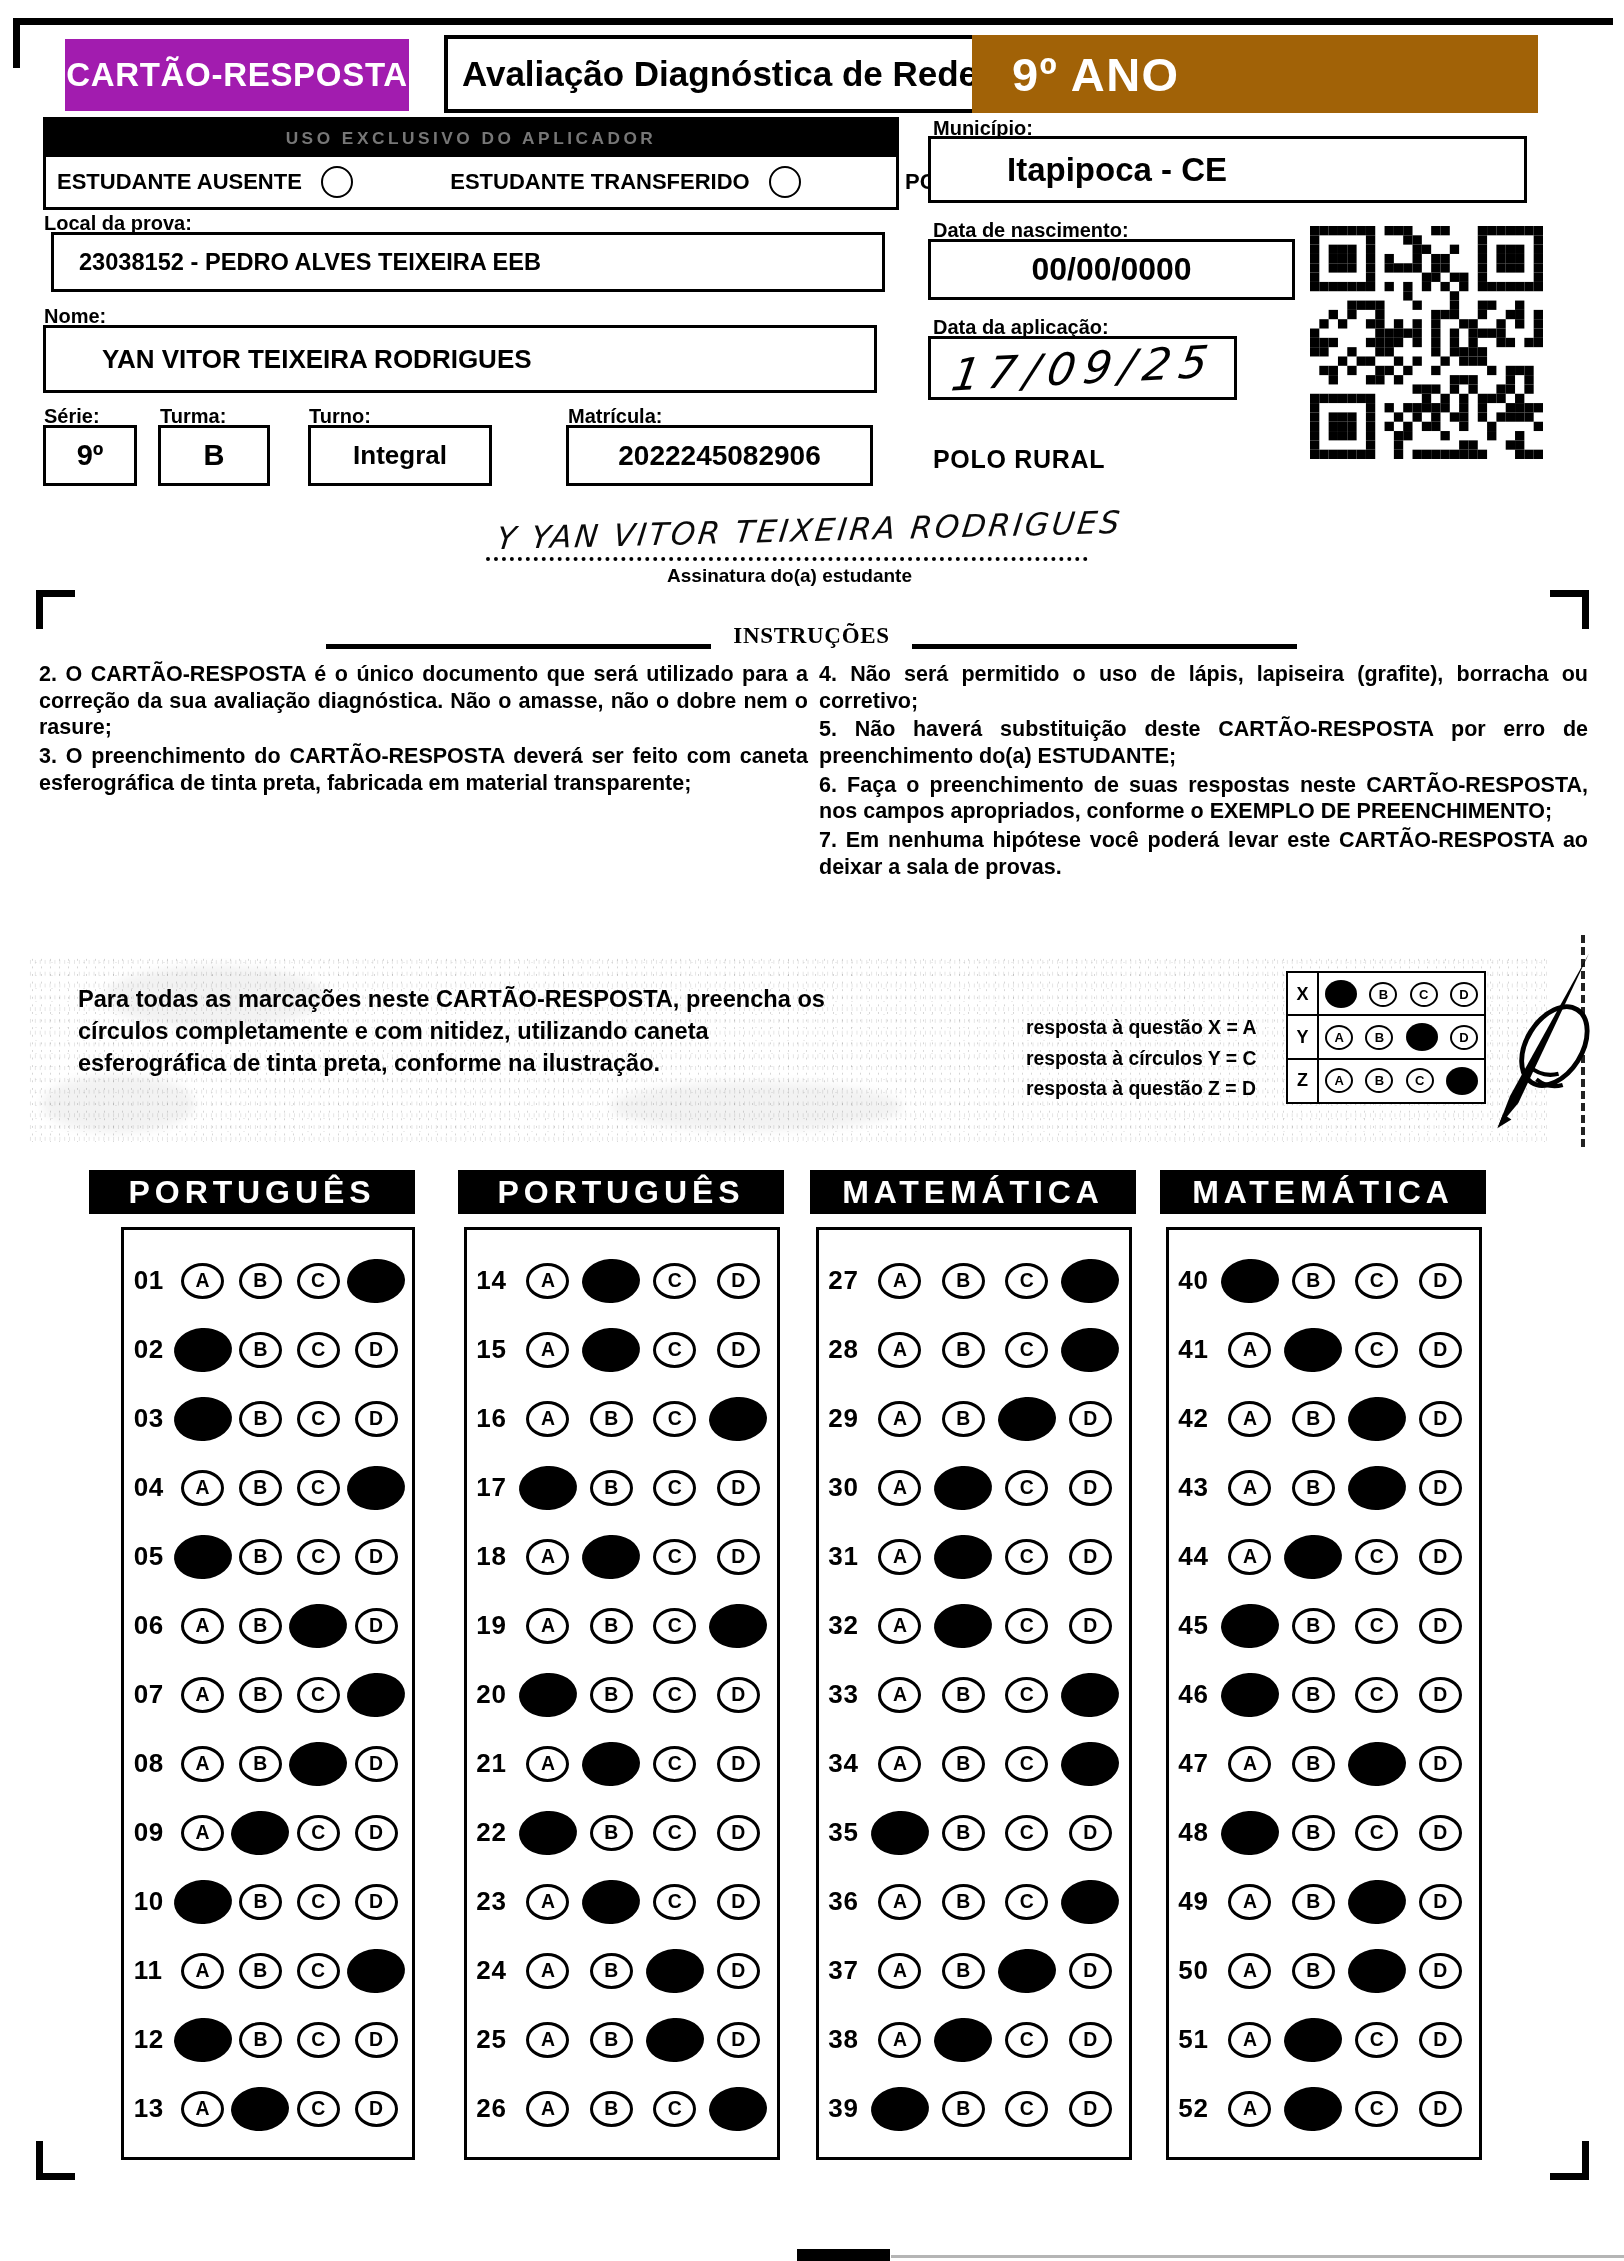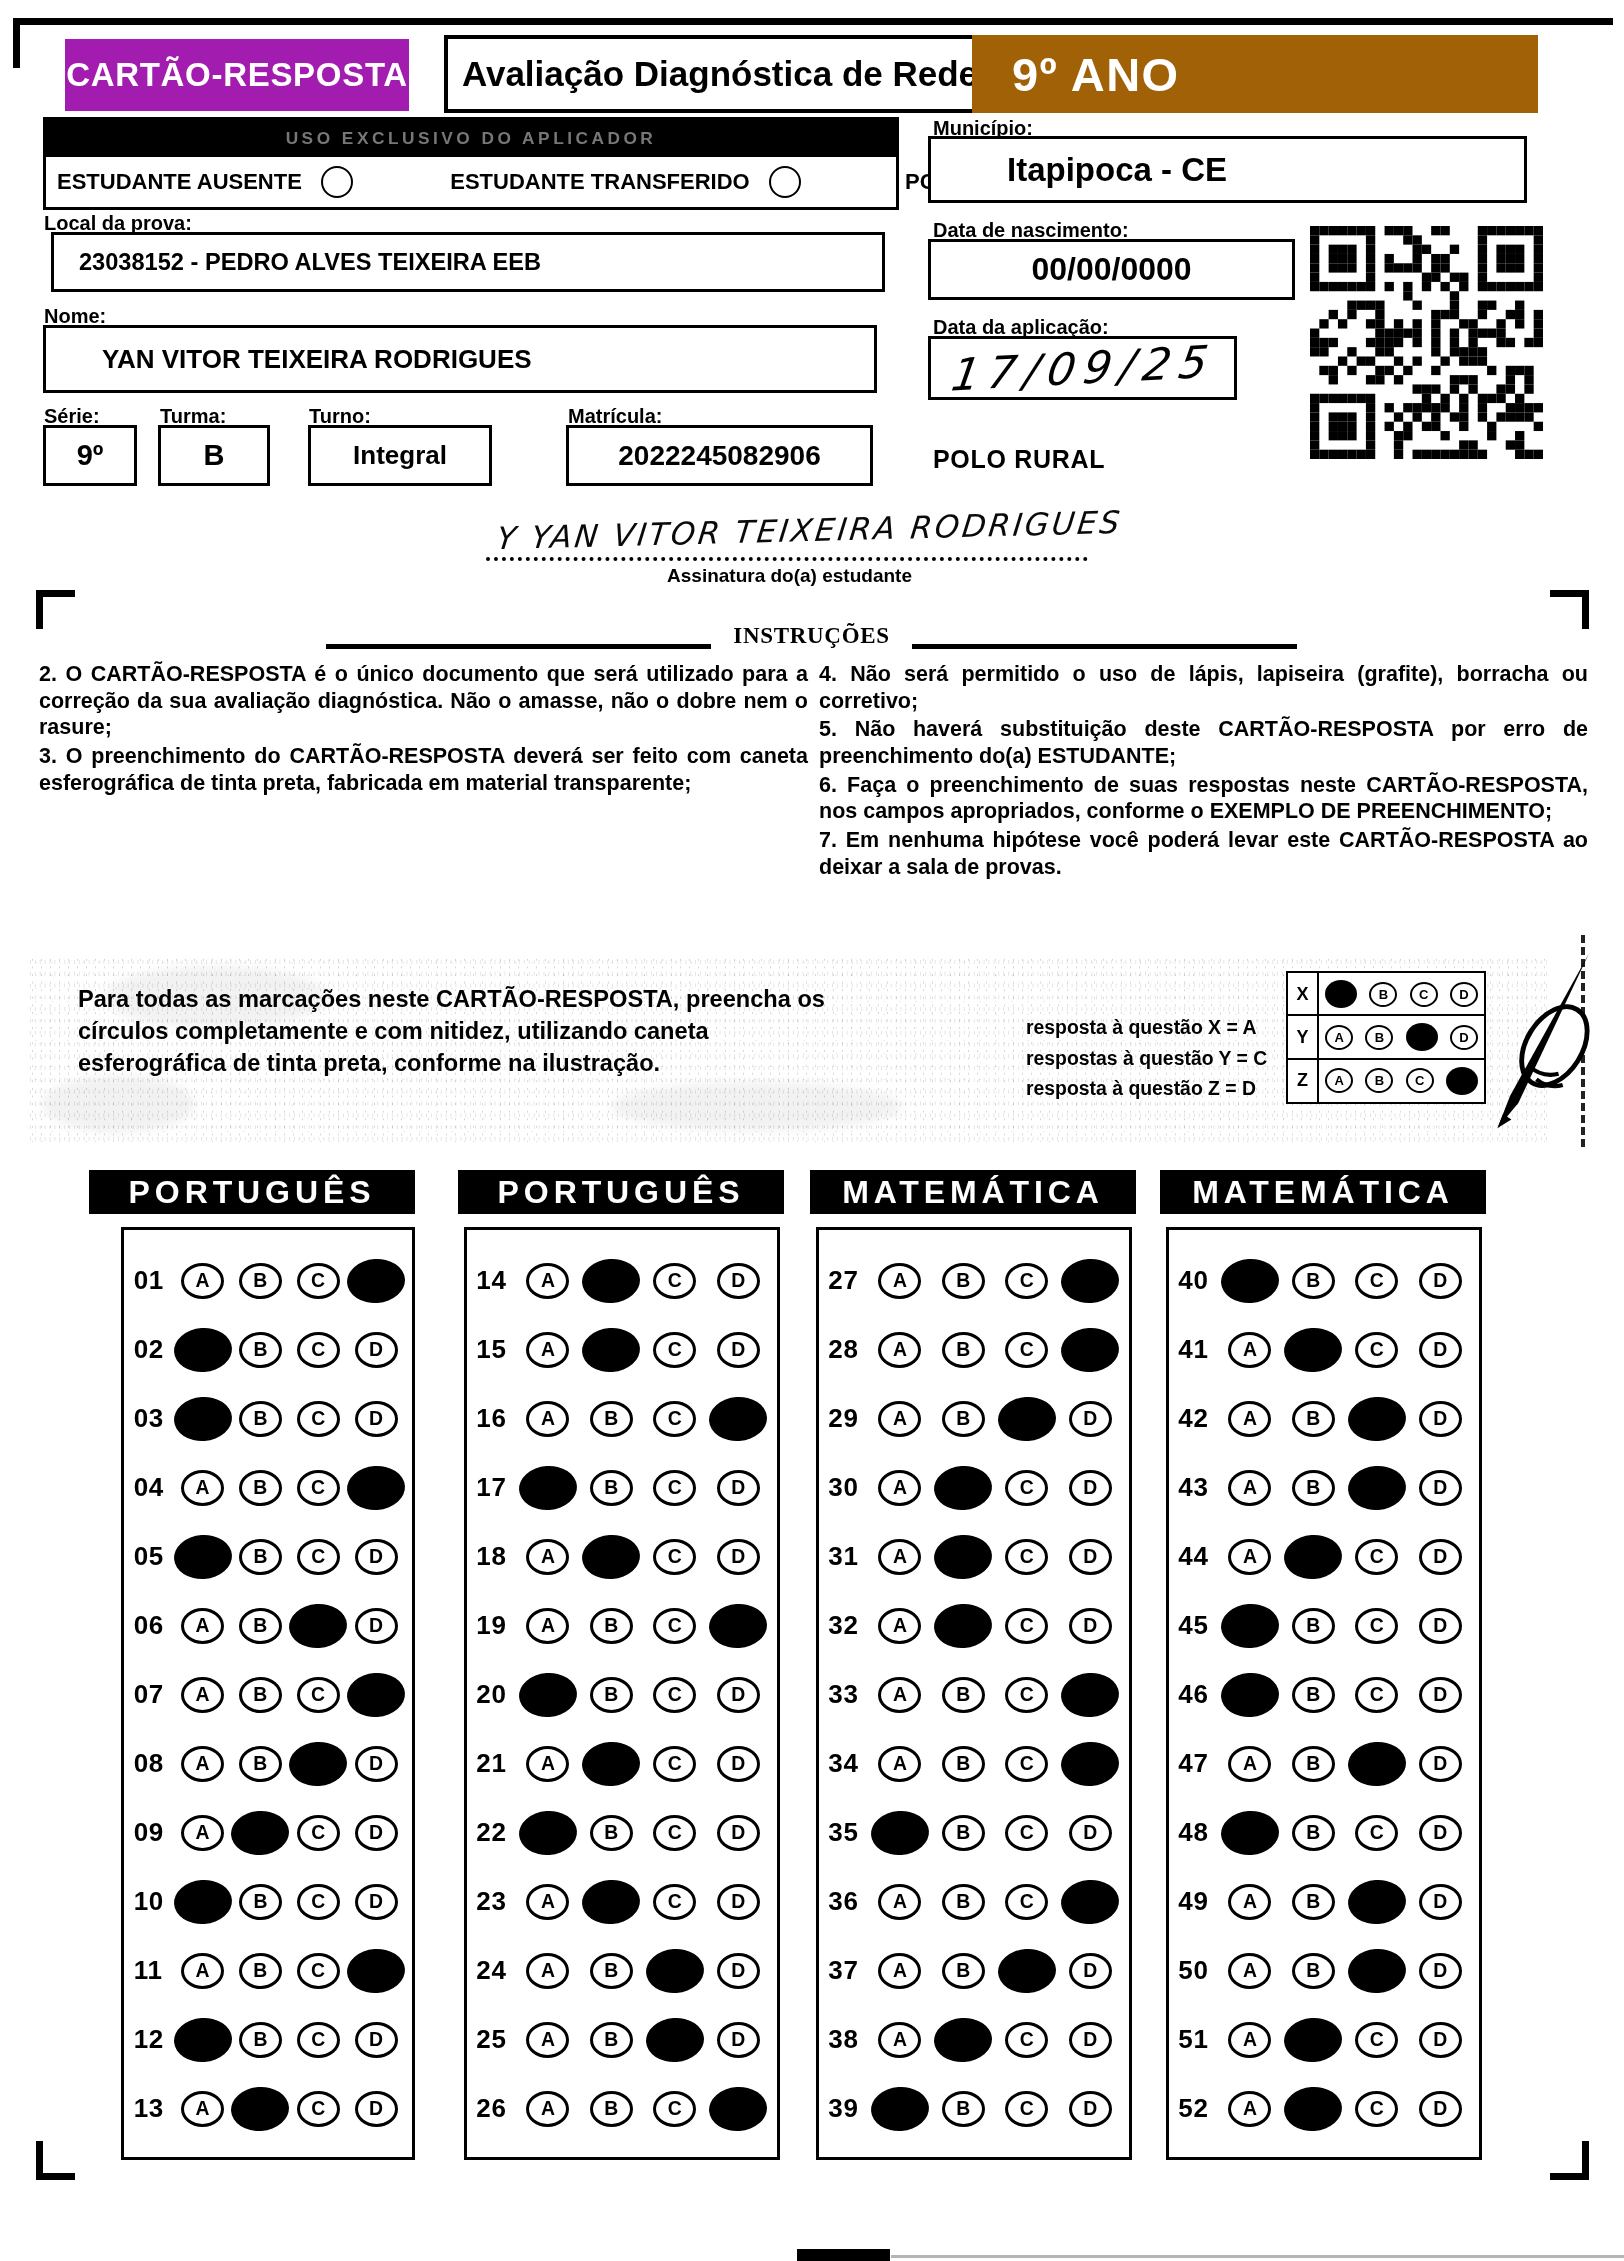--- a/index.html
+++ b/index.html
@@ -512,21 +512,21 @@
       <p class="instr-item">7. Em nenhuma hipótese você poderá levar este CARTÃO-RESPOSTA ao deixar a sala de provas.</p>
     </div>
 
   <div class="abs ex-band"></div>
   <div class="abs blot" style="left:104px;top:966px;width:222px;height:62px"></div>
   <div class="abs blot" style="left:611px;top:1082px;width:291px;height:49px"></div>
   <div class="abs blot" style="left:42px;top:1075px;width:153px;height:58px"></div>
   <div class="abs ex-note">Para todas as marcações neste CARTÃO-RESPOSTA, preencha os círculos completamente e com nitidez, utilizando caneta esferográfica de tinta preta, conforme na ilustração.</div>
   <div class="abs ex-answers">
     <div>resposta à questão X = A</div>
-    <div>respostas à questão Y = C</div>
+    <div>resposta à círculos Y = C</div>
     <div>resposta à questão Z = D</div>
   </div>
   <div class="abs ex-grid" id="ex-grid">
       <div class="ex-row">
         <div class="ex-cell ex-cell-label">X</div>
         <div class="ex-cell ex-cell-opts">
           <span class="ex-bubble filled"></span>
           <span class="ex-bubble">B</span>
           <span class="ex-bubble">C</span>
           <span class="ex-bubble">D</span>

